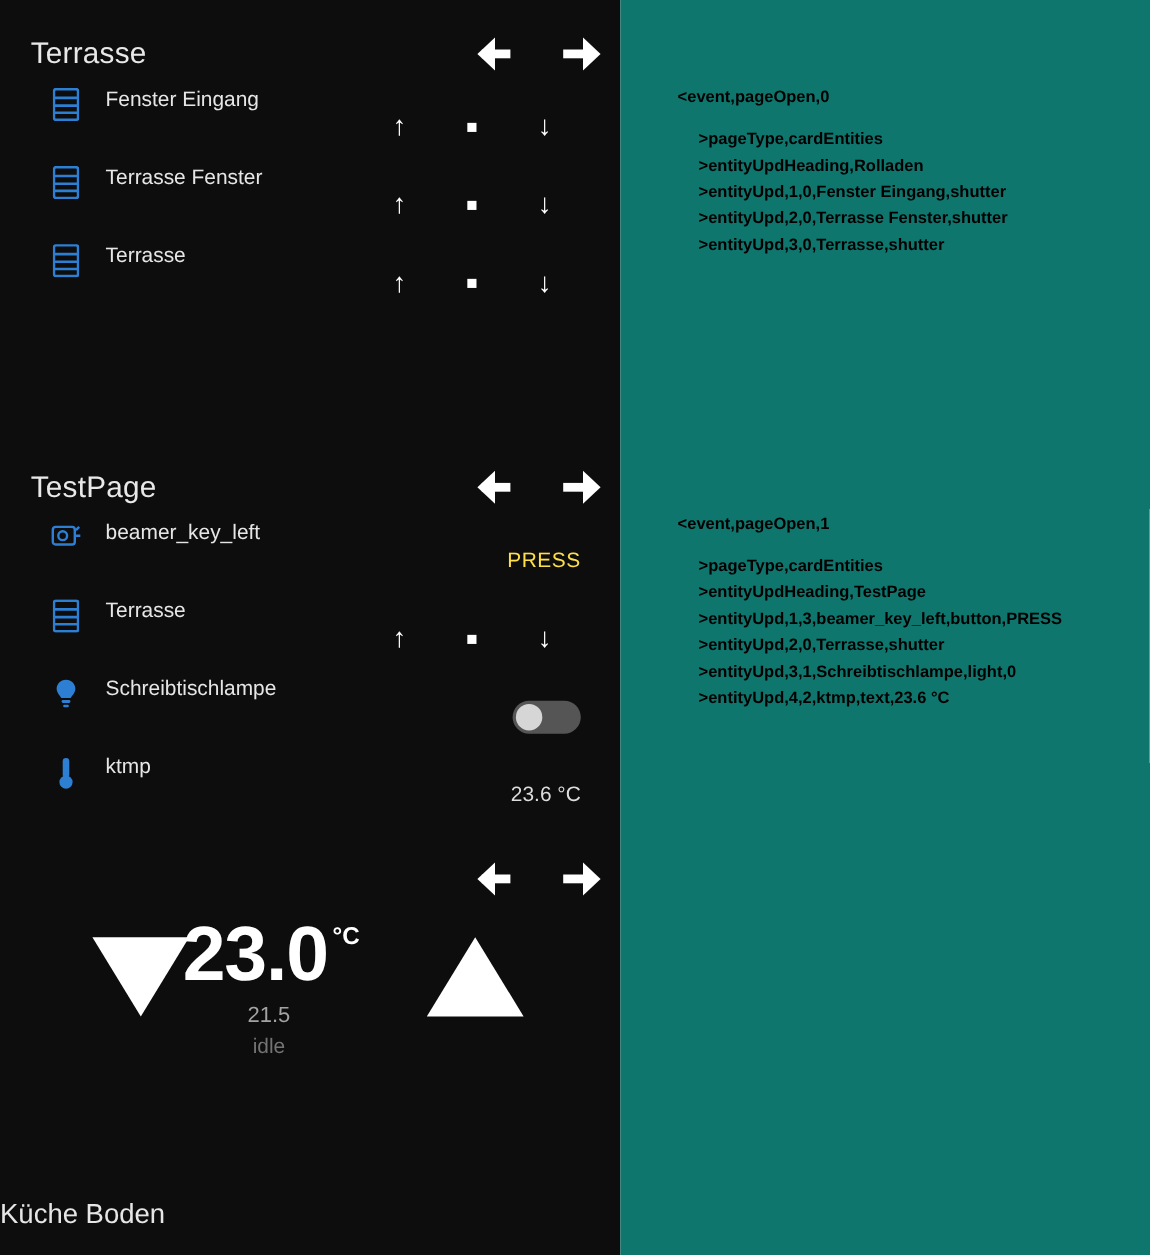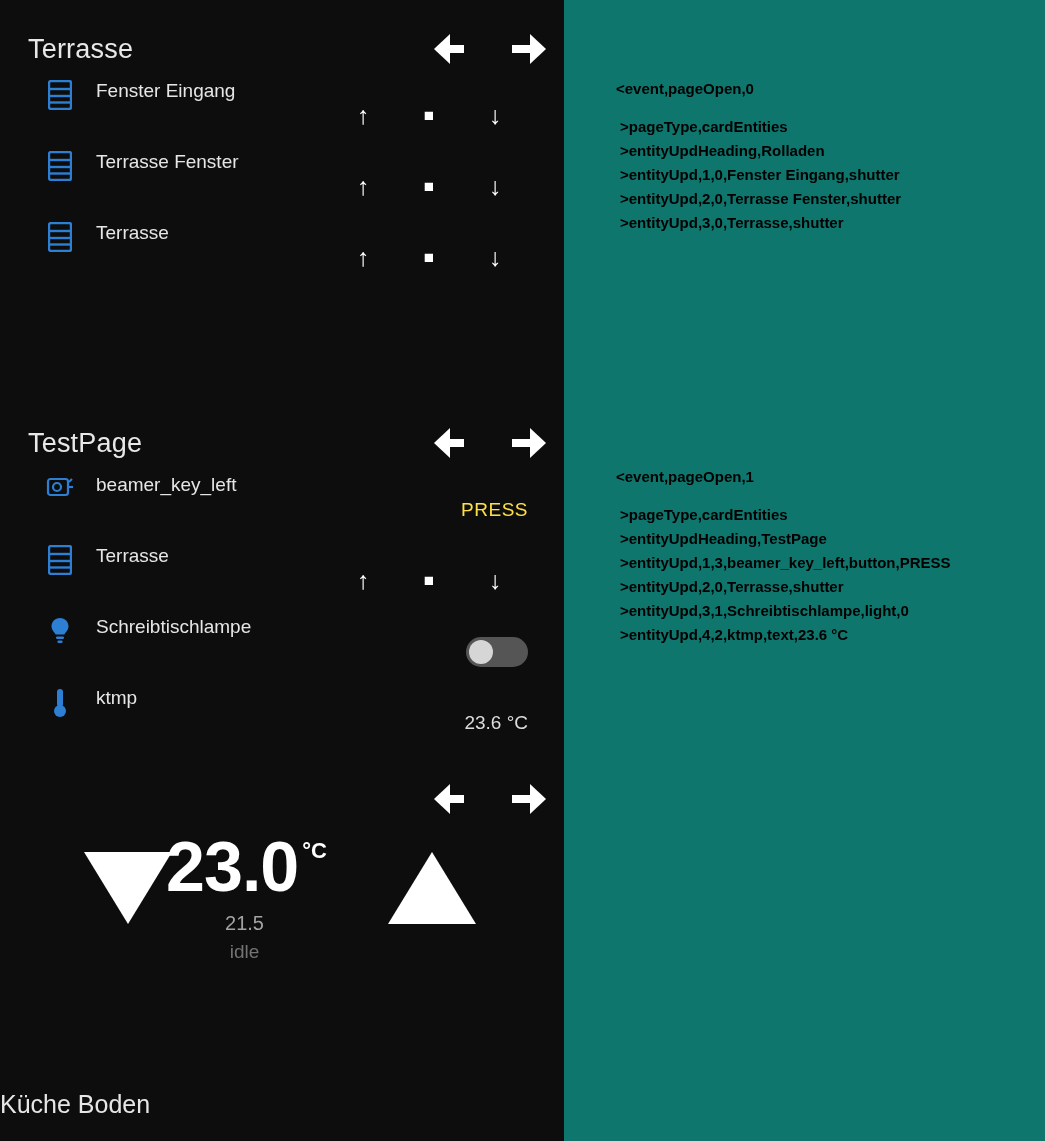--- a/index.html
+++ b/index.html
@@ -262,21 +262,21 @@
     font-family: "Liberation Sans", sans-serif;
     font-size: 15px;
     font-weight: bold;
     color: #000000;
   }
   .log-event {
     margin-bottom: 18px;
     white-space: nowrap;
   }
   .log-line {
-    margin-left: 4px;
+    margin-left: 19px;
     line-height: 1.6;
     white-space: nowrap;
   }
 </style>
 </head>
 <body>
 
 <div class="device-panel">
 
   <div class="card" style="top:18px;">

